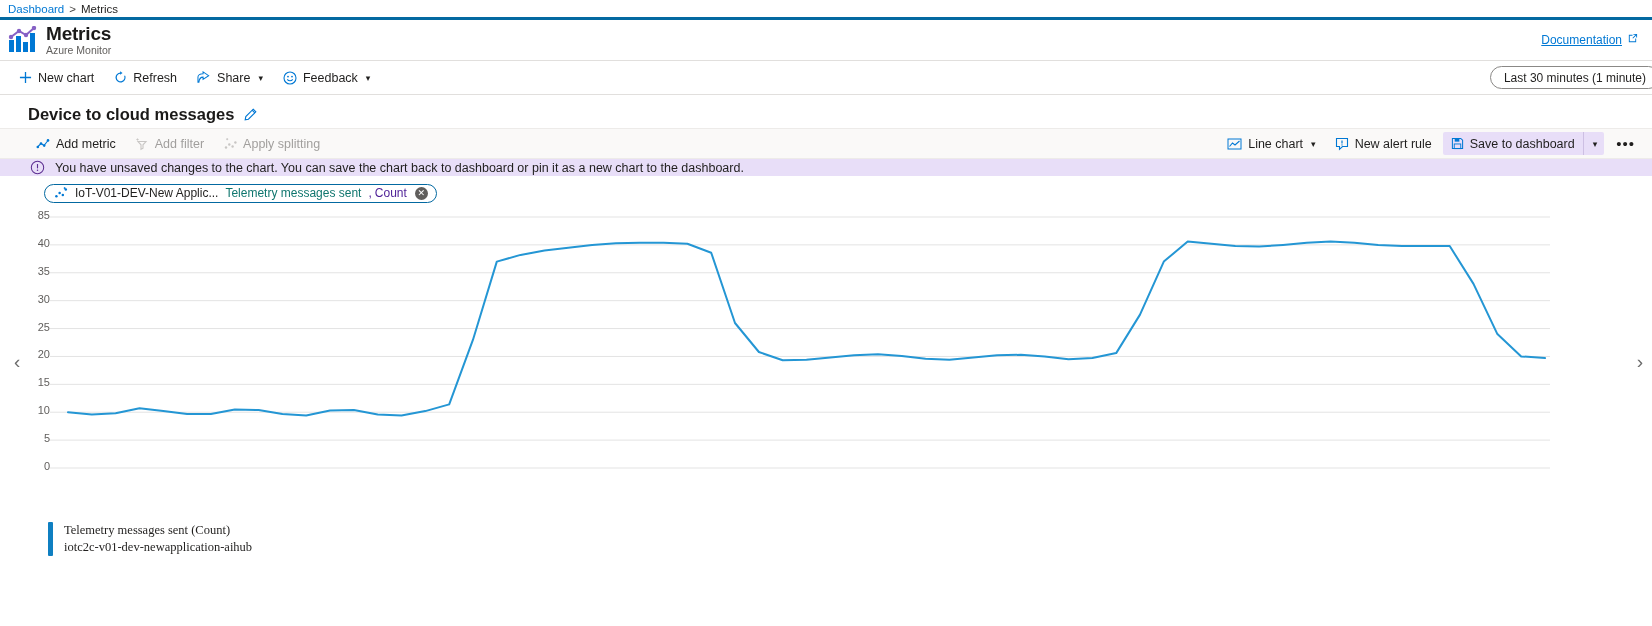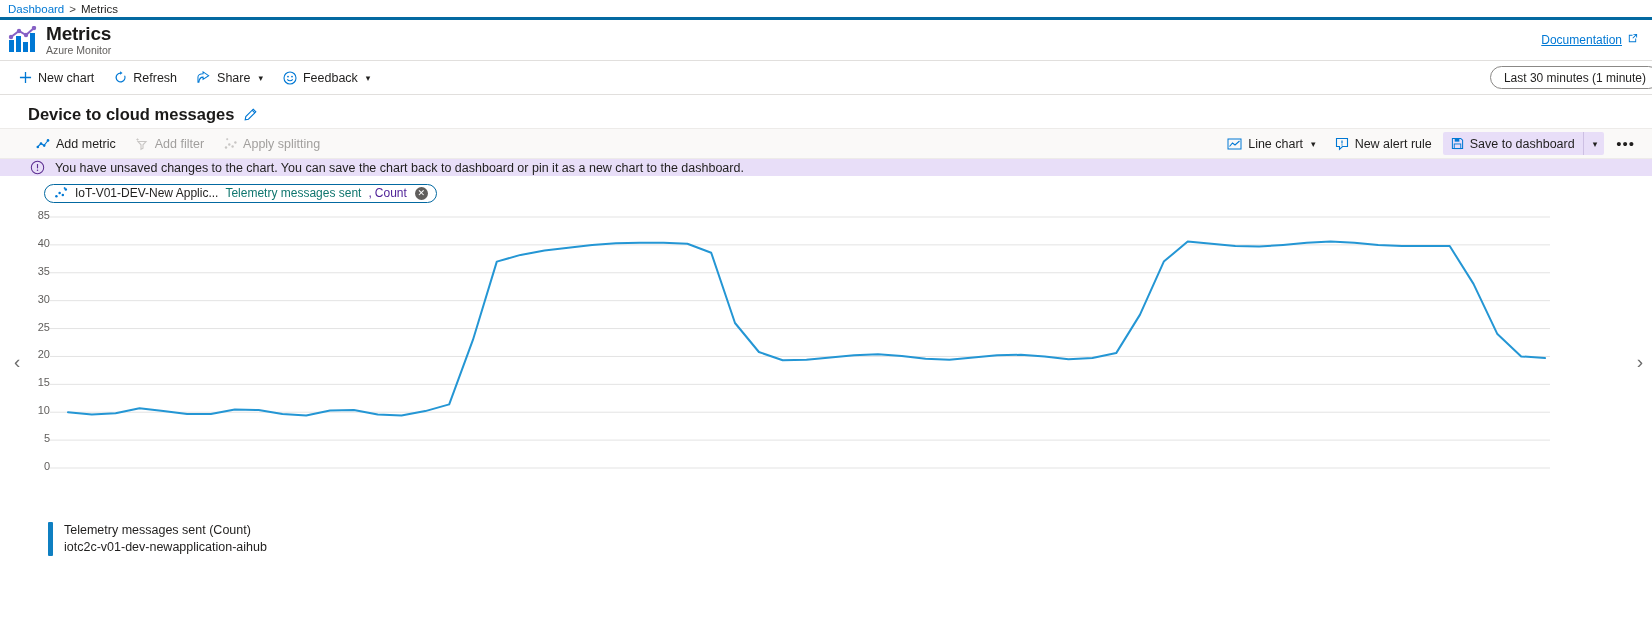--- a/index.html
+++ b/index.html
@@ -134,21 +134,21 @@
   .nav-right { right: 9px; }
   .plot { position: absolute; left: 0; top: 0; width: 1652px; height: 290px; }
   .ytick {
     position: absolute; font-size: 11px; color: #605e5c;
     text-align: right; width: 24px;
   }
 
   
   .legend { display: flex; padding: 22px 0 0 48px; gap: 11px; }
   .legend-bar { width: 5px; background: #0f7fc1; border-radius: 1px; align-self: stretch; }
-  .legend-text { display: flex; flex-direction: column; justify-content: flex-start; }
+  .legend-text { display: flex; flex-direction: column; justify-content: flex-start; font-family: Liberation Serif, serif; }
   .legend-l1 { font-size: 12.5px; color: #201f1e; line-height: 1.35; }
   .legend-l2 { font-size: 12.5px; color: #201f1e; line-height: 1.35; }
   .legend-val { font-size: 21px; font-weight: 700; color: #1b1a19; margin-top: 2px; line-height: 1.1; }
 </style>
 </head>
 <body>
 
 <div class="breadcrumb-bar">
   <span class="crumb-link">Dashboard</span>
   <span class="crumb-sep">&gt;</span>

